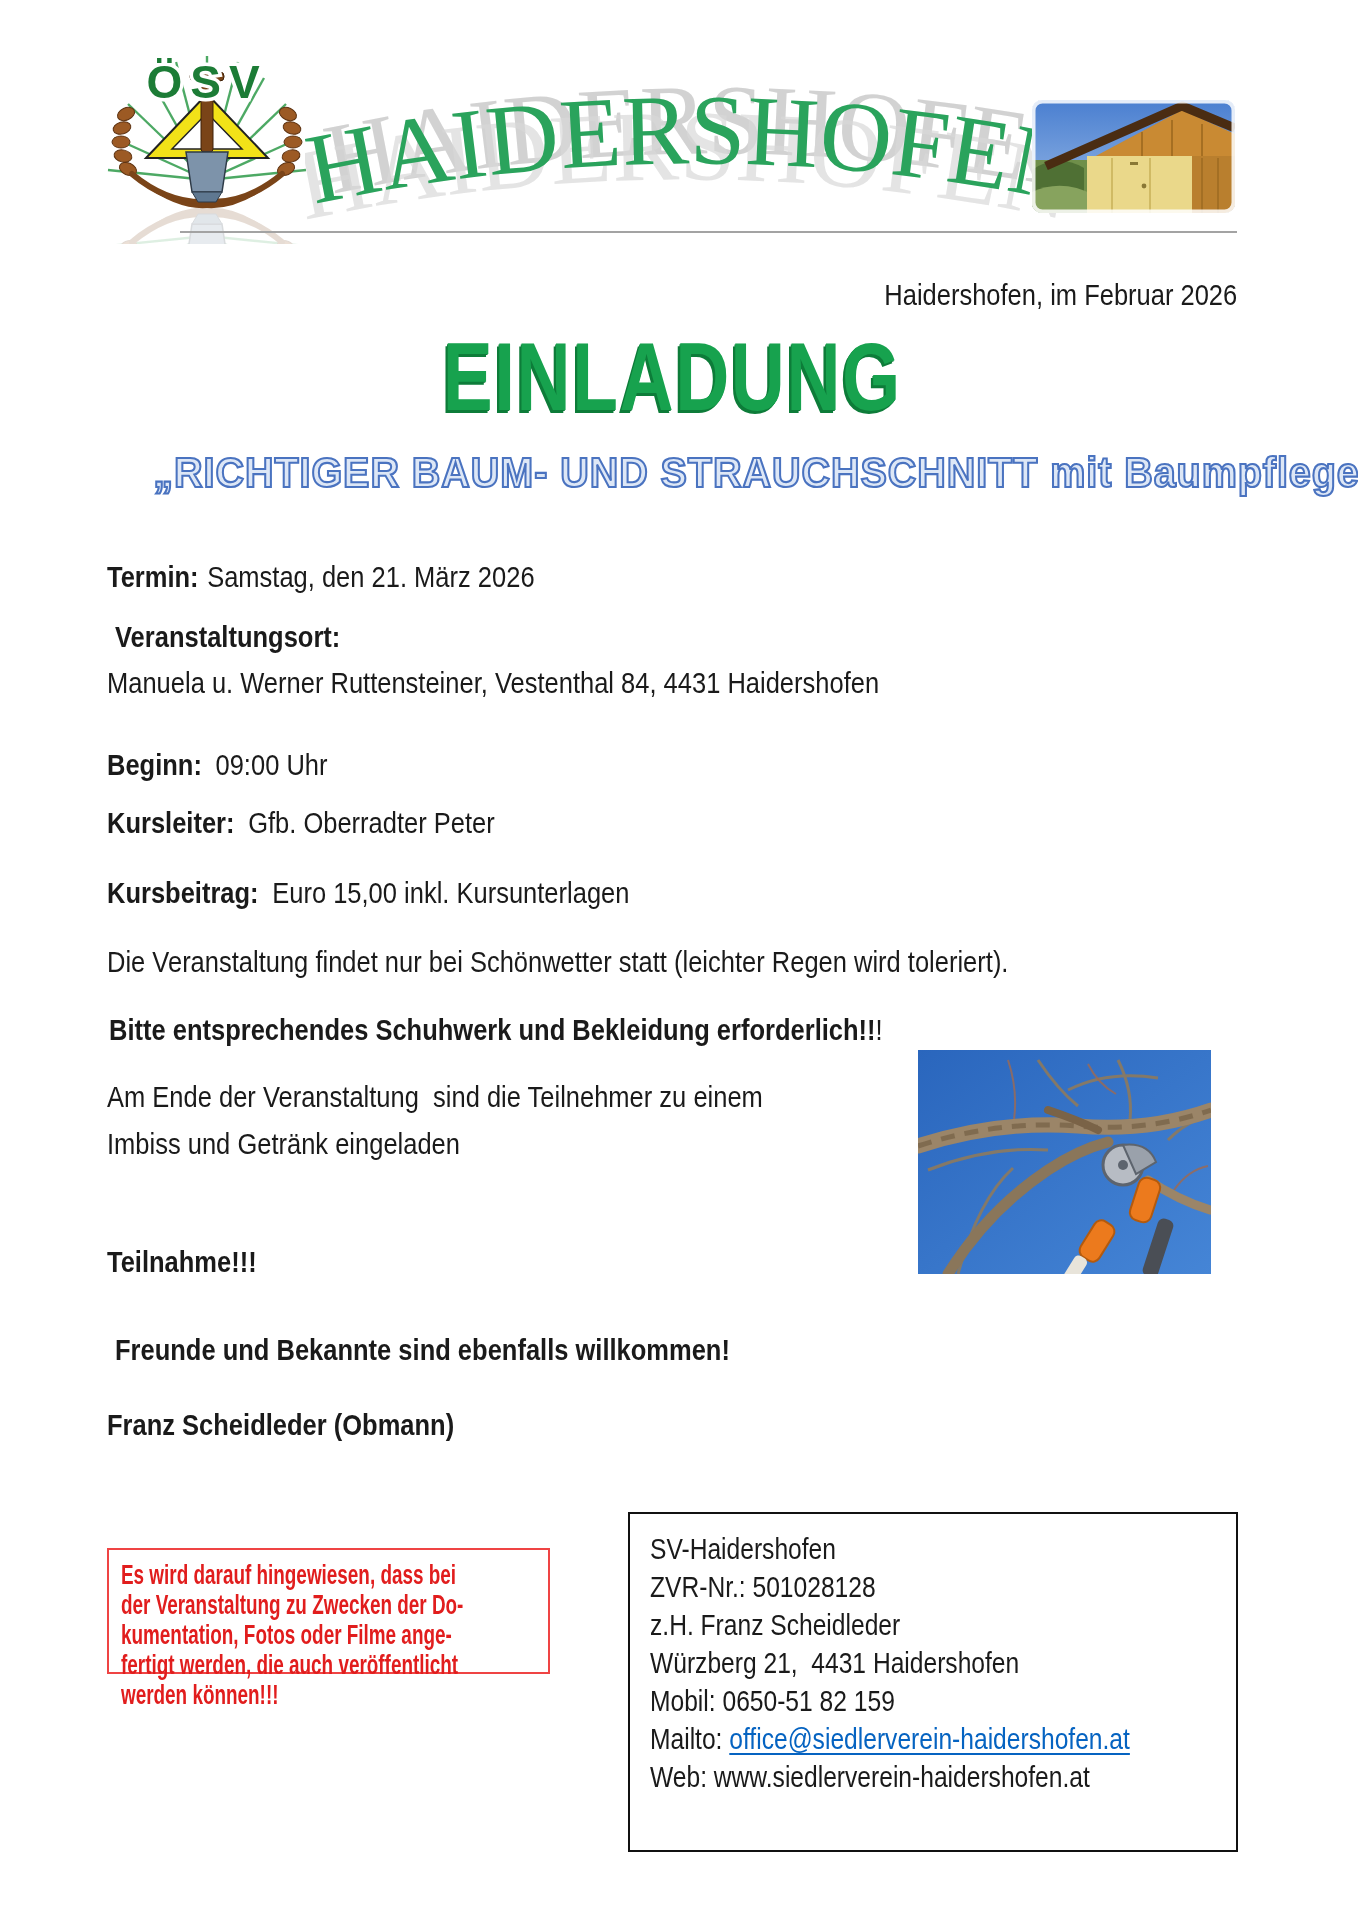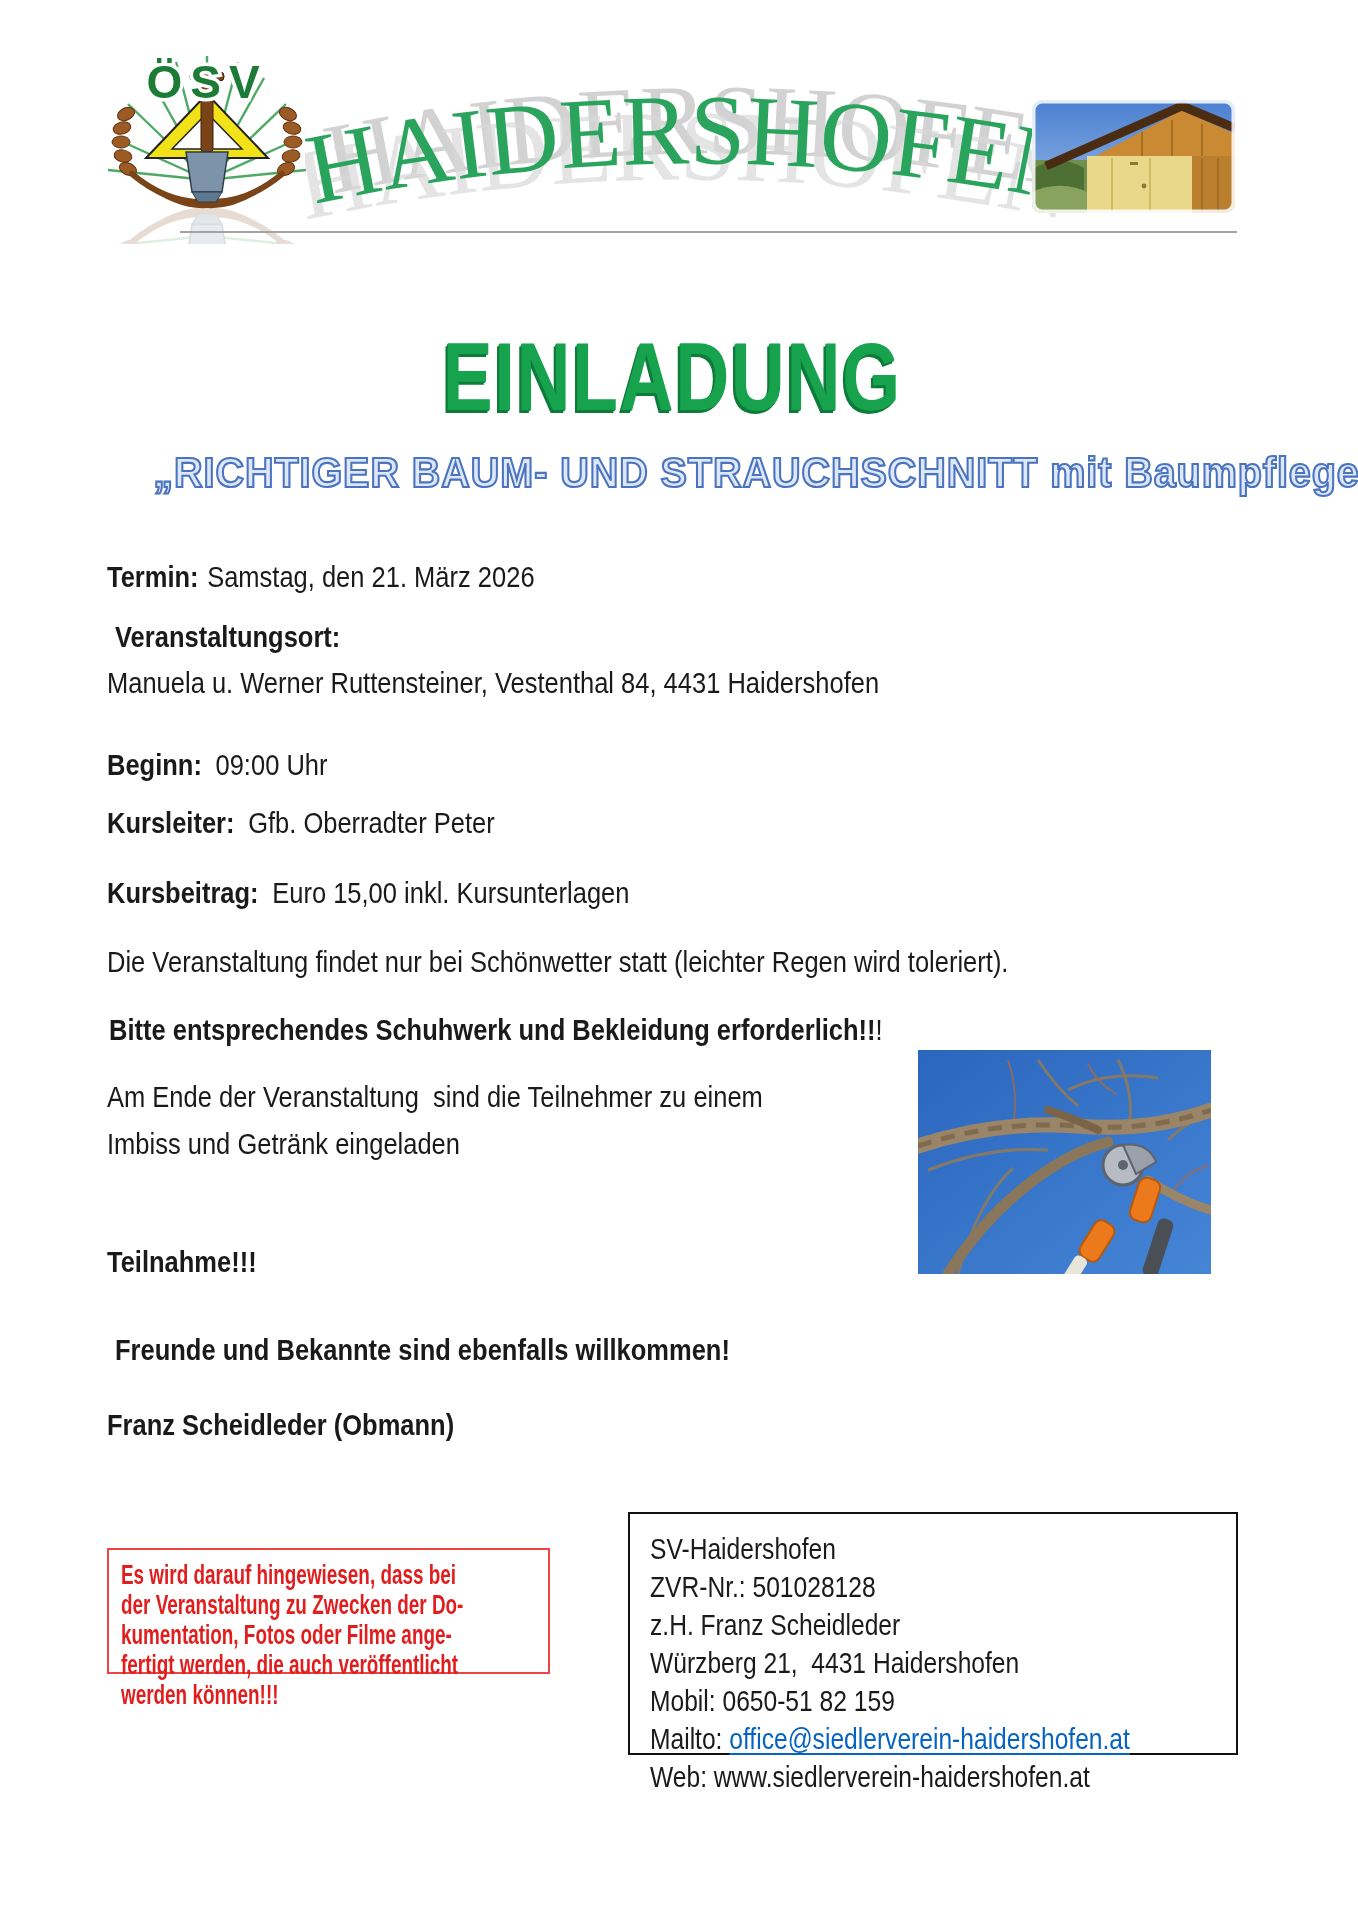--- a/index.html
+++ b/index.html
@@ -19,21 +19,21 @@
      transform:scaleX(0.78);text-shadow:-3px 3px 0 #0d7c39,-1px 1px 0 #0d7c39;}
   .subtitle{left:100px;top:448px;width:1158px;text-align:center;}
   .subtitle span{font-size:43px;font-weight:800;letter-spacing:1px;color:#dde7f6;
      transform:scaleX(0.92);-webkit-text-stroke:2.2px #4a73c0;
      text-shadow:0 0 1px #8fa9d9;}
   .divider{left:180px;top:231px;width:1057px;height:2px;background:#a3a3a3;}
   .redbox{left:107px;top:1548px;width:443px;height:126px;border:2px solid #ef4444;
      box-sizing:border-box;padding:10px 12px;}
   .redbox div{font-size:27px;font-weight:700;color:#e11d1d;line-height:30px;}
   .redbox .nw{transform:scaleX(0.70);}
-  .infobox{left:628px;top:1512px;width:610px;height:243px;border:2px solid #111;
+  .infobox{left:628px;top:1512px;width:610px;height:340px;border:2px solid #111;
      box-sizing:border-box;padding:16px 8px 10px 20px;}
   .infobox div{font-size:30px;line-height:38px;}
   .infobox .nw{transform:scaleX(0.82);}
   a.mail{color:#0563c1;text-decoration:underline;text-decoration-thickness:2px;text-underline-offset:4px;}
   .photo-frame{border-radius:8px;overflow:hidden;}
 </style>
 </head>
 <body>
 
 <div class="page">
@@ -146,20 +146,23 @@
             <line x1="170" y1="58" x2="170" y2="113"></line>
             <line x1="186" y1="58" x2="186" y2="113"></line>
           </g>
       </g>
       <rect x="1.5" y="1.5" width="200" height="110" rx="9" fill="none" stroke="#ffffff" stroke-width="4" opacity="0.85"></rect>
     </svg>
   </div>
 
   <div class="abs divider"></div>
 
+  <div class="abs date">
+    <span class="nwr">Haidershofen, im Februar 2026</span>
+  </div>
 
   <div class="abs einladung">
     <span class="nwc">EINLADUNG</span>
   </div>
 
   <div class="abs subtitle">
     <span class="nwc">„RICHTIGER BAUM- UND STRAUCHSCHNITT mit Baumpflege“</span>
   </div>
 
   <div class="abs body-line" style="left:107px;top:560px;">

